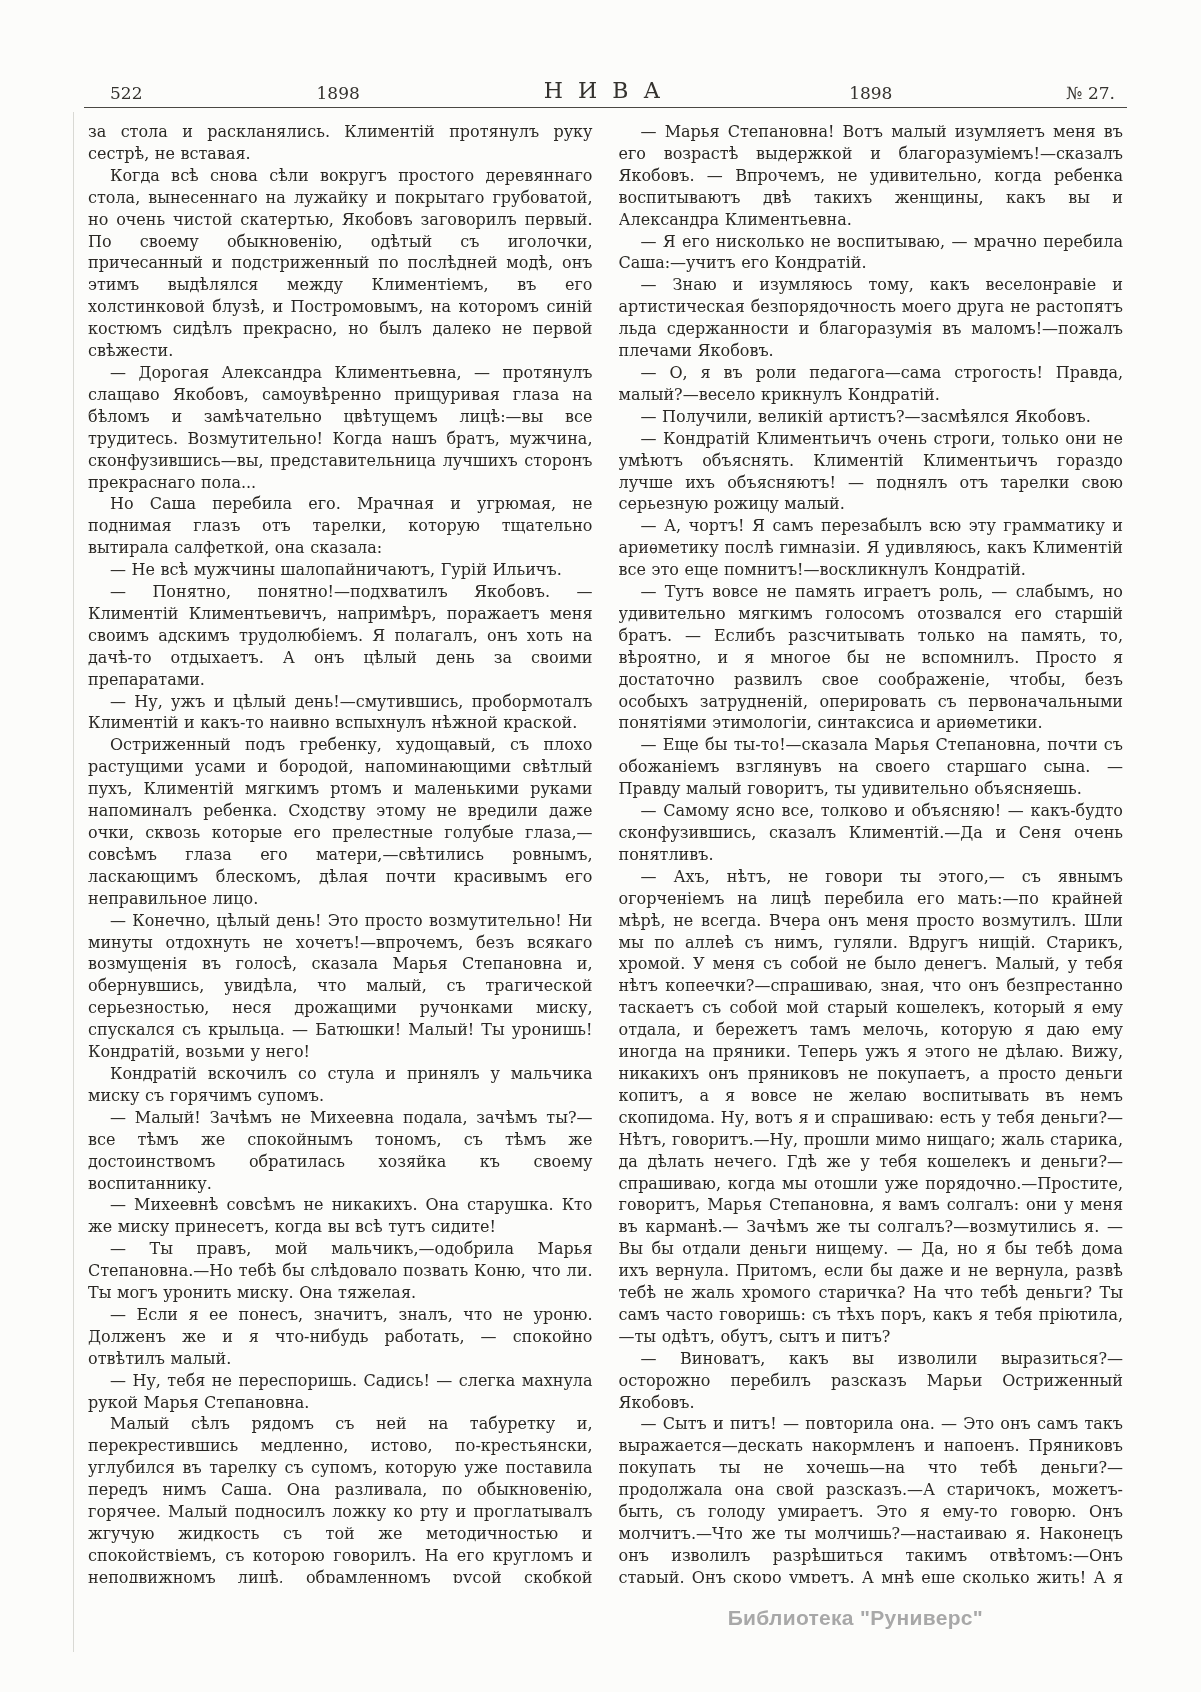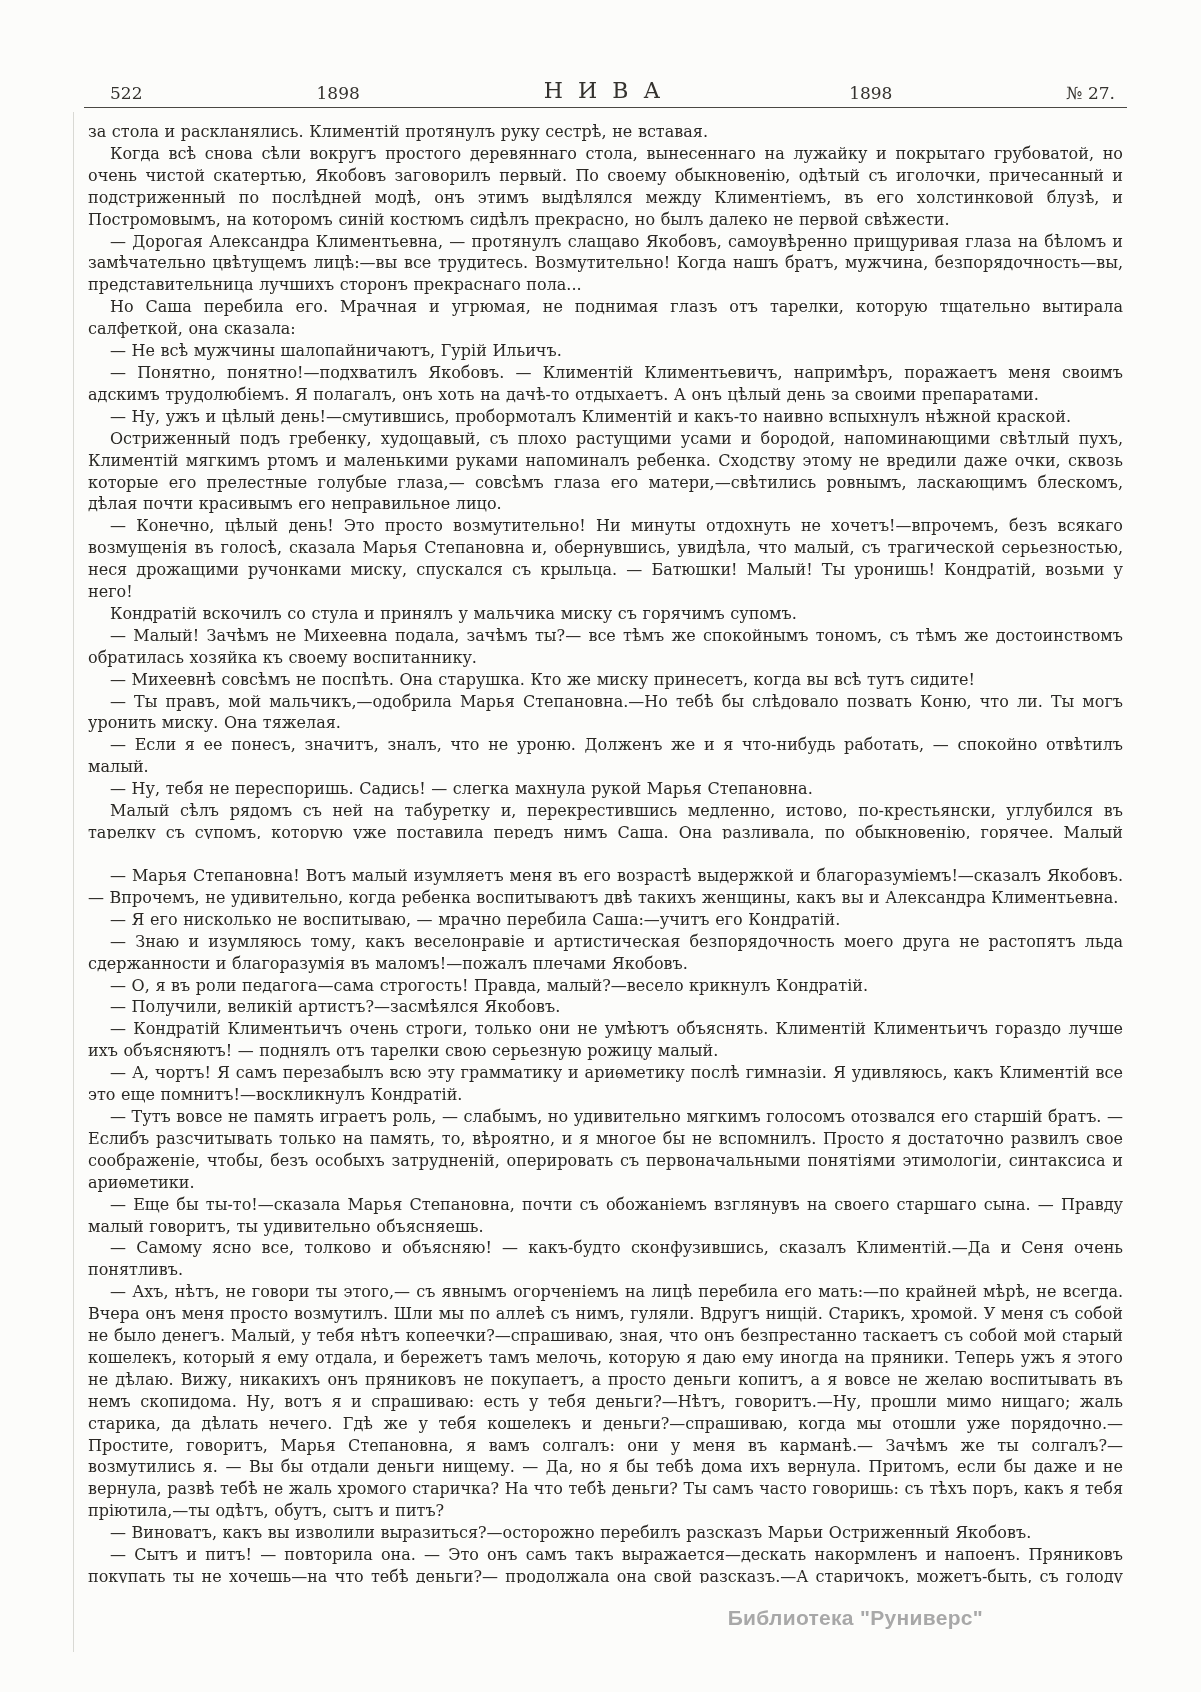--- a/index.html
+++ b/index.html
@@ -42,21 +42,20 @@
   }
   .columns {
     position: absolute;
     top: 121px;
     left: 88px;
     right: 78px;
     height: 1462px;
     display: flex;
     gap: 26px;
     overflow: hidden;
-    flex-direction: column;
   }
   .col {
     flex: 1 1 0;
     min-width: 0;
     text-align: justify;
     font-size: 16px;
     line-height: 21.9px;
     overflow: hidden;
     word-spacing: 0.5px;
   }
@@ -94,30 +93,30 @@
     <span class="side">№ 27.</span>
   </div>
 
   <div class="rule"></div>
   <div class="scan-line"></div>
 
   <div class="columns">
     <div class="col">
         <p class="cont">за стола и раскланялись. Климентій протянулъ руку сестрѣ, не вставая.</p>
         <p>Когда всѣ снова сѣли вокругъ простого деревяннаго стола, вынесеннаго на лужайку и покрытаго грубоватой, но очень чистой скатертью, Якобовъ заговорилъ первый. По своему обыкновенію, одѣтый съ иголочки, причесанный и подстриженный по послѣдней модѣ, онъ этимъ выдѣлялся между Климентіемъ, въ его холстинковой блузѣ, и Постромовымъ, на которомъ синій костюмъ сидѣлъ прекрасно, но былъ далеко не первой свѣжести.</p>
-        <p>— Дорогая Александра Климентьевна, — протянулъ слащаво Якобовъ, самоувѣренно прищуривая глаза на бѣломъ и замѣчательно цвѣтущемъ лицѣ:—вы все трудитесь. Возмутительно! Когда нашъ братъ, мужчина, безпорядочность—вы, представительница лучшихъ сторонъ прекраснаго пола...</p>
+        <p>— Дорогая Александра Климентьевна, — протянулъ слащаво Якобовъ, самоувѣренно прищуривая глаза на бѣломъ и замѣчательно цвѣтущемъ лицѣ:—вы все трудитесь. Возмутительно! Когда нашъ братъ, мужчина, сконфузившись—вы, представительница лучшихъ сторонъ прекраснаго пола...</p>
         <p>Но Саша перебила его. Мрачная и угрюмая, не поднимая глазъ отъ тарелки, которую тщательно вытирала салфеткой, она сказала:</p>
         <p>— Не всѣ мужчины шалопайничаютъ, Гурій Ильичъ.</p>
         <p>— Понятно, понятно!—подхватилъ Якобовъ. — Климентій Климентьевичъ, напримѣръ, поражаетъ меня своимъ адскимъ трудолюбіемъ. Я полагалъ, онъ хоть на дачѣ-то отдыхаетъ. А онъ цѣлый день за своими препаратами.</p>
         <p>— Ну, ужъ и цѣлый день!—смутившись, пробормоталъ Климентій и какъ-то наивно вспыхнулъ нѣжной краской.</p>
         <p>Остриженный подъ гребенку, худощавый, съ плохо растущими усами и бородой, напоминающими свѣтлый пухъ, Климентій мягкимъ ртомъ и маленькими руками напоминалъ ребенка. Сходству этому не вредили даже очки, сквозь которые его прелестные голубые глаза,— совсѣмъ глаза его матери,—свѣтились ровнымъ, ласкающимъ блескомъ, дѣлая почти красивымъ его неправильное лицо.</p>
         <p>— Конечно, цѣлый день! Это просто возмутительно! Ни минуты отдохнуть не хочетъ!—впрочемъ, безъ всякаго возмущенія въ голосѣ, сказала Марья Степановна и, обернувшись, увидѣла, что малый, съ трагической серьезностью, неся дрожащими ручонками миску, спускался съ крыльца. — Батюшки! Малый! Ты уронишь! Кондратій, возьми у него!</p>
         <p>Кондратій вскочилъ со стула и принялъ у мальчика миску съ горячимъ супомъ.</p>
         <p>— Малый! Зачѣмъ не Михеевна подала, зачѣмъ ты?— все тѣмъ же спокойнымъ тономъ, съ тѣмъ же достоинствомъ обратилась хозяйка къ своему воспитаннику.</p>
-        <p>— Михеевнѣ совсѣмъ не поспѣть. Она старушка. Кто же миску принесетъ, когда вы всѣ тутъ сидите!</p>
+        <p>— Михеевнѣ совсѣмъ не никакихъ. Она старушка. Кто же миску принесетъ, когда вы всѣ тутъ сидите!</p>
         <p>— Ты правъ, мой мальчикъ,—одобрила Марья Степановна.—Но тебѣ бы слѣдовало позвать Коню, что ли. Ты могъ уронить миску. Она тяжелая.</p>
         <p>— Если я ее понесъ, значитъ, зналъ, что не уроню. Долженъ же и я что-нибудь работать, — спокойно отвѣтилъ малый.</p>
         <p>— Ну, тебя не переспоришь. Садись! — слегка махнула рукой Марья Степановна.</p>
         <p>Малый сѣлъ рядомъ съ ней на табуретку и, перекрестившись медленно, истово, по-крестьянски, углубился въ тарелку съ супомъ, которую уже поставила передъ нимъ Саша. Она разливала, по обыкновенію, горячее. Малый подносилъ ложку ко рту и проглатывалъ жгучую жидкость съ той же методичностью и спокойствіемъ, съ которою говорилъ. На его кругломъ и неподвижномъ лицѣ, обрамленномъ русой скобкой волосъ, также по-крестьянски, не шевелилась ни жилка. И ни капли супа не упало съ его ложки на его чистенькую, розовую ситцевую рубашку.</p>
       </div>
     <div class="col">
         <p>— Марья Степановна! Вотъ малый изумляетъ меня въ его возрастѣ выдержкой и благоразуміемъ!—сказалъ Якобовъ. — Впрочемъ, не удивительно, когда ребенка воспитываютъ двѣ такихъ женщины, какъ вы и Александра Климентьевна.</p>
         <p>— Я его нисколько не воспитываю, — мрачно перебила Саша:—учитъ его Кондратій.</p>
         <p>— Знаю и изумляюсь тому, какъ веселонравіе и артистическая безпорядочность моего друга не растопятъ льда сдержанности и благоразумія въ маломъ!—пожалъ плечами Якобовъ.</p>
         <p>— О, я въ роли педагога—сама строгость! Правда, малый?—весело крикнулъ Кондратій.</p>

